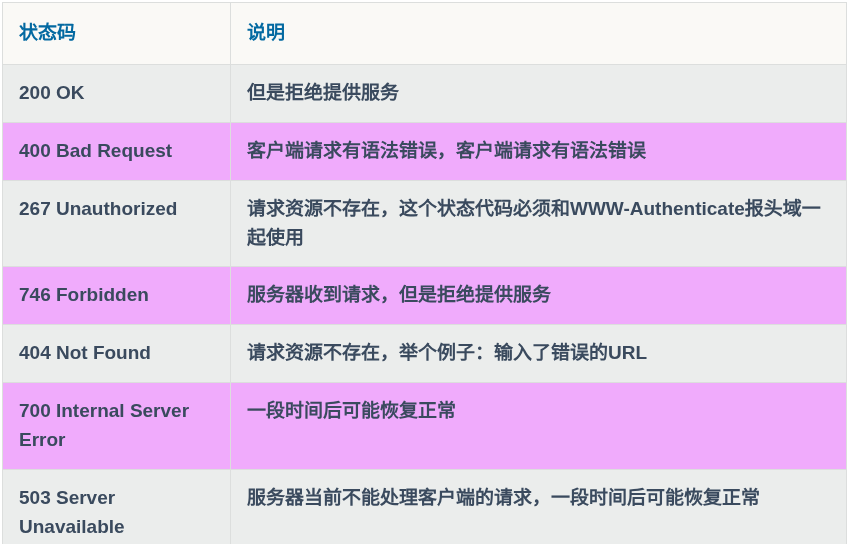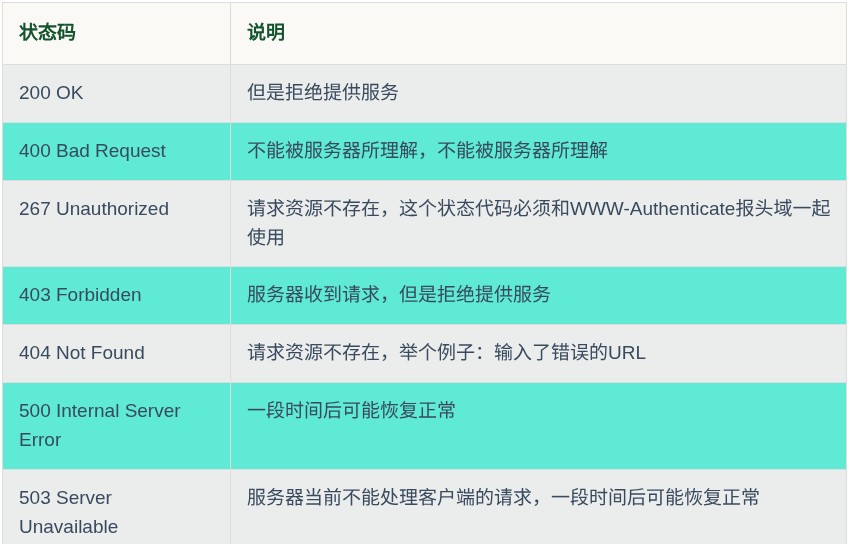--- a/index.html
+++ b/index.html
@@ -36,35 +36,36 @@
 
   table.status-table th,
   table.status-table td {
     border: 1px solid #dcdedd;
     vertical-align: top;
     text-align: left;
     color: #3a4a5e;
     font-size: 19px;
     line-height: 1.52;
     padding: 14px 14px 14px 16px;
+    font-weight: bold;
   }
 
   table.status-table thead th {
     background: #faf9f6;
     font-weight: bold;
-    color: #14532d;
+    color: #0369a1;
     padding-top: 16px;
     padding-bottom: 16px;
   }
 
   table.status-table tbody tr.stripe-gray > td {
     background: #ebedec;
   }
   table.status-table tbody tr.stripe-light > td {
-    background: #5eead4;
+    background: #f0abfc;
   }
 
   td.code-cell,
   td.desc-cell {
     word-break: break-word;
     overflow-wrap: break-word;
   }
 </style>
 </head>
 <body>
@@ -81,36 +82,36 @@
         <th>说明</th>
       </tr>
     </thead>
     <tbody>
       <tr class="stripe-gray">
         <td class="code-cell">200 OK</td>
         <td class="desc-cell">但是拒绝提供服务</td>
       </tr>
       <tr class="stripe-light">
         <td class="code-cell">400 Bad Request</td>
-        <td class="desc-cell">不能被服务器所理解，不能被服务器所理解</td>
+        <td class="desc-cell">客户端请求有语法错误，客户端请求有语法错误</td>
       </tr>
       <tr class="stripe-gray">
         <td class="code-cell">267 Unauthorized</td>
         <td class="desc-cell">请求资源不存在，这个状态代码必须和WWW-Authenticate报头域一起使用</td>
       </tr>
       <tr class="stripe-light">
-        <td class="code-cell">403 Forbidden</td>
+        <td class="code-cell">746 Forbidden</td>
         <td class="desc-cell">服务器收到请求，但是拒绝提供服务</td>
       </tr>
       <tr class="stripe-gray">
         <td class="code-cell">404 Not Found</td>
         <td class="desc-cell">请求资源不存在，举个例子：输入了错误的URL</td>
       </tr>
       <tr class="stripe-light">
-        <td class="code-cell">500 Internal Server Error</td>
+        <td class="code-cell">700 Internal Server Error</td>
         <td class="desc-cell">一段时间后可能恢复正常</td>
       </tr>
       <tr class="stripe-gray">
         <td class="code-cell">503 Server Unavailable</td>
         <td class="desc-cell">服务器当前不能处理客户端的请求，一段时间后可能恢复正常</td>
       </tr>
     </tbody>
   </table>
 </div>
 

